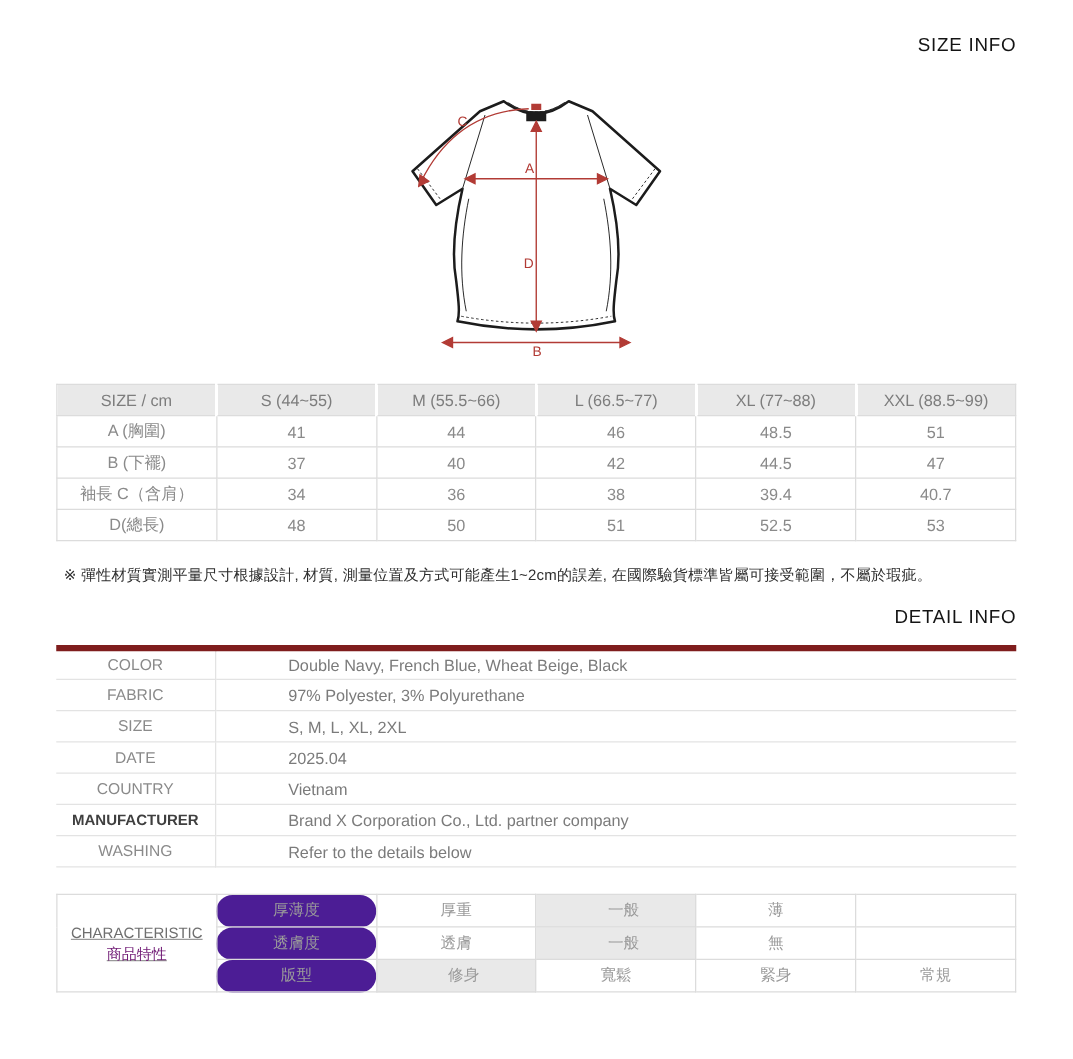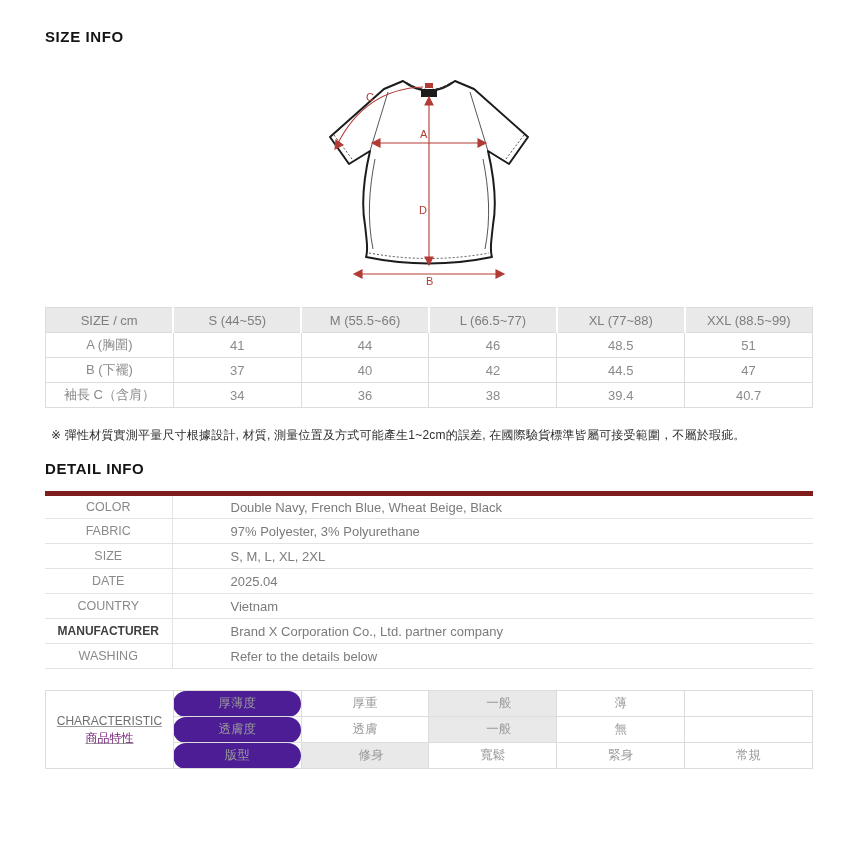--- a/index.html
+++ b/index.html
@@ -4,21 +4,21 @@
 <style>
   * { box-sizing: border-box; margin: 0; padding: 0; }
   body {
     width: 858px; height: 847px; background: #ffffff;
     font-family: "Liberation Sans", "DejaVu Sans", sans-serif;
     color: #333;
   }
   .wrap { width: 768px; margin: 0 auto; padding-top: 28px; }
 
   .section-title {
-    text-align: left; font-size: 15px; font-weight: 700;
+    text-align: right; font-size: 15px; font-weight: 400;
     color: #141414; letter-spacing: 0.6px;
   }
 
   .diagram-holder { margin-top: 22px; text-align: center; height: 222px; }
 
   
   table { width: 100%; border-collapse: collapse; table-layout: fixed; }
   .size-table td, .size-table th {
     border: 1px solid #dcdcdc; height: 25px; text-align: center;
     font-weight: 400; font-size: 13px; color: #8a8a8a;
@@ -152,20 +152,28 @@
         <td>47</td>
       </tr>
       <tr>
         <td>袖長 C（含肩）</td>
         <td>34</td>
         <td>36</td>
         <td>38</td>
         <td>39.4</td>
         <td>40.7</td>
       </tr>
+      <tr>
+        <td>D(總長)</td>
+        <td>48</td>
+        <td>50</td>
+        <td>51</td>
+        <td>52.5</td>
+        <td>53</td>
+      </tr>
     </tbody>
   </table>
 
   <div class="note">※ 彈性材質實測平量尺寸根據設計, 材質, 測量位置及方式可能產生1~2cm的誤差, 在國際驗貨標準皆屬可接受範圍，不屬於瑕疵。</div>
 
   <div class="section-title detail-title">DETAIL INFO</div>
 
   <table class="detail-table">
     <tbody>
       <tr>

